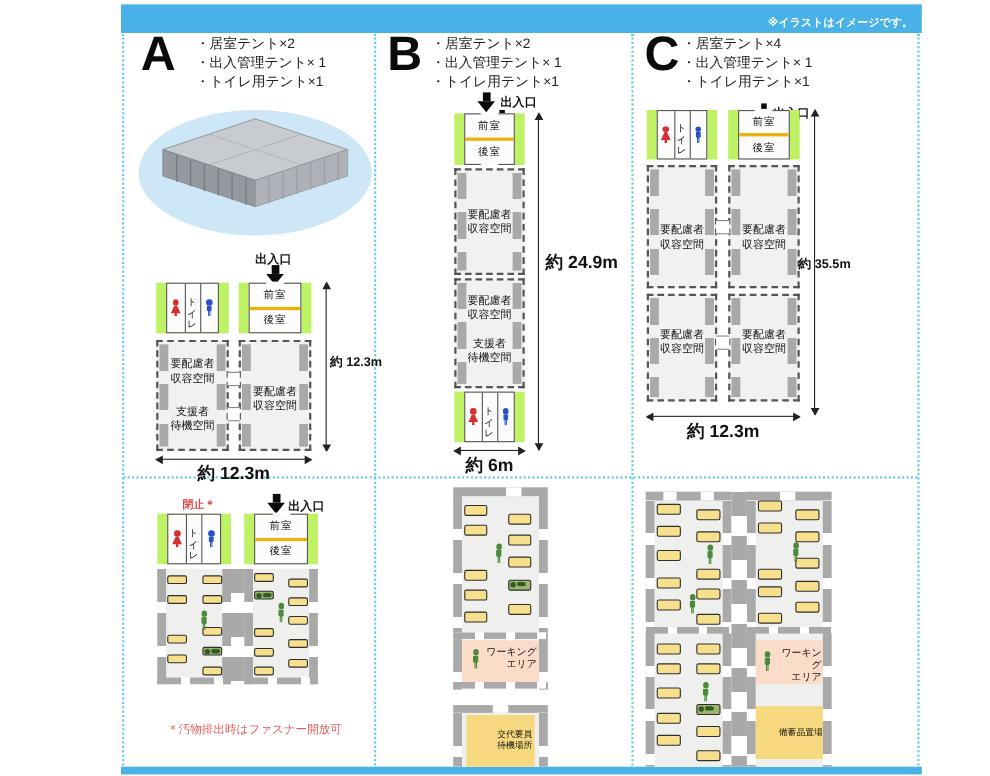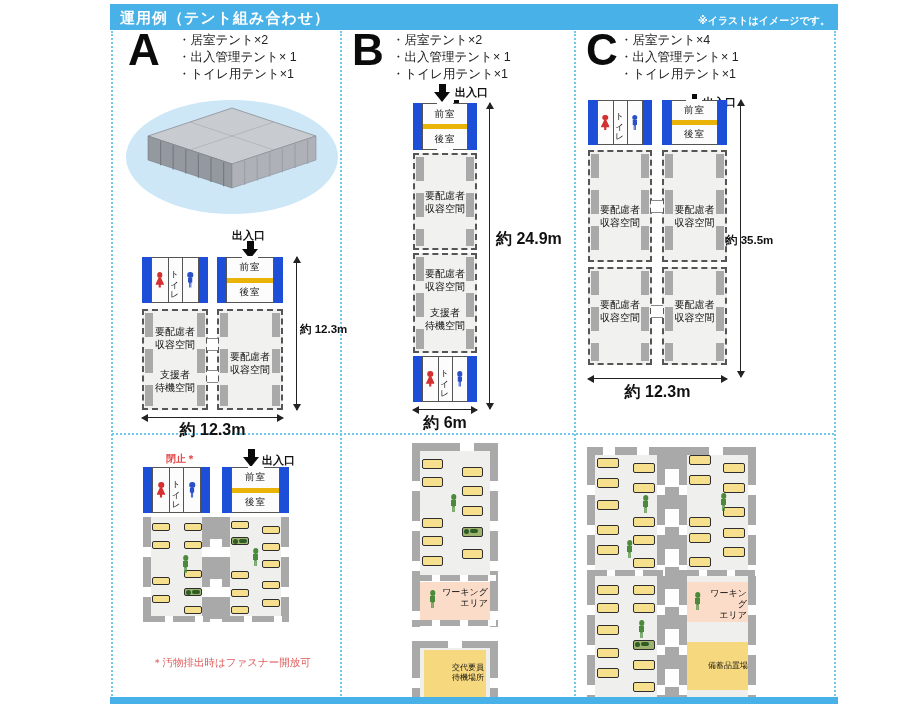--- a/index.html
+++ b/index.html
@@ -24,26 +24,26 @@
 
   
   .darr { position:absolute; display:flex; flex-direction:column; align-items:center; }
   .darr .s { width:7px; height:8px; background:#0a0a0a; }
   .darr .h { width:0; height:0; border-left:8px solid transparent; border-right:8px solid transparent; border-top:10px solid #0a0a0a; }
   .darr.small .s { width:5px; height:6px; }
   .darr.small .h { border-left-width:6px; border-right-width:6px; border-top-width:8px; }
   .entr-label { position:absolute; font-size:11px; font-weight:bold; color:#111; white-space:nowrap; }
 
   
-  .tent-solid { position:absolute; background:#1d4ed8; }
+  .tent-solid { position:absolute; background:#bef264; }
   .inner { position:absolute; left:9px; right:9px; top:0; bottom:0; background:#fcfcfc; border:1px solid #555; display:flex; }
   .inner.cols { flex-direction:row; }
   .inner.rows { flex-direction:column; }
   .room { flex:1; display:flex; align-items:center; justify-content:center; }
-  .room.b { border-top:5px solid #eab308; }
+  .room.b { border-top:3px solid #eab308; }
   .rl { font-size:9.5px; color:#111; letter-spacing:1px; }
   .tcell { flex:1; display:flex; align-items:center; justify-content:center; }
   .tcell.mid { flex:0 0 15px; border-left:1px solid #555; border-right:1px solid #555; }
   .vtext { writing-mode:vertical-rl; font-size:8.5px; letter-spacing:1px; color:#111; }
   .door { position:absolute; background:#fff; }
 
   
   .tent-dashed { position:absolute; border:2px dashed #555; background:#f1f1ef; }
   .wp { position:absolute; width:8px; background:repeating-linear-gradient(180deg,#a9a9a9 0 24px,rgba(0,0,0,0) 24px 36px); }
   .wp.l { left:1px; top:2px; bottom:2px; } .wp.r { right:1px; top:2px; bottom:2px; }
@@ -92,21 +92,20 @@
 
   .closelbl { position:absolute; color:#e04848; font-size:10px; font-weight:bold; white-space:nowrap; }
   .rednote { position:absolute; color:#e05c5c; font-size:10.5px; white-space:nowrap; }
 </style>
 </head>
 <body>
 
 <div id="page">
 
   <div class="hdr">
-    <span class="hdr-title">運用例（テント組み合わせ）</span>
     <span class="hdr-note">※イラストはイメージです。</span>
   </div>
   <div class="botbar"></div>
 
   <div class="vdot" style="left:111px"></div>
   <div class="vdot" style="left:340px"></div>
   <div class="vdot" style="left:574px"></div>
   <div class="vdot" style="left:834px"></div>
   <div class="hdot" style="top:433px"></div>
 

